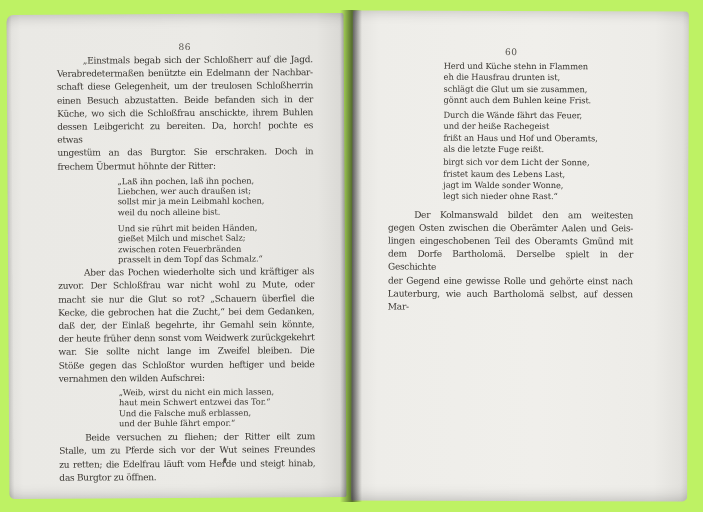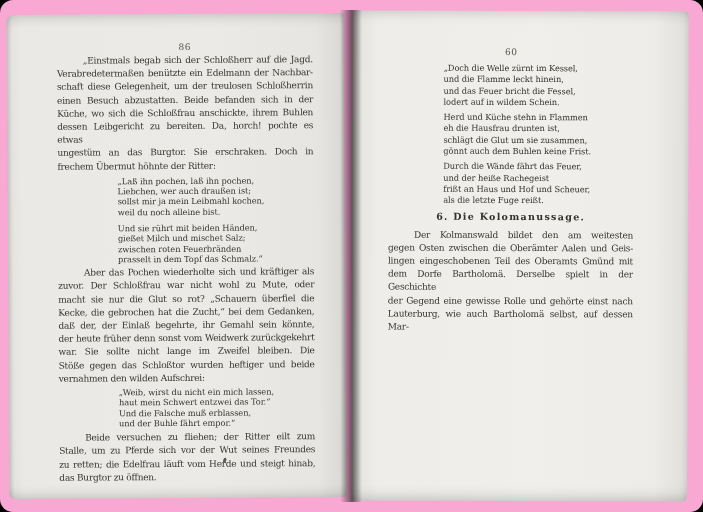--- a/index.html
+++ b/index.html
@@ -1,20 +1,19 @@
 <!DOCTYPE html>
 <html><head>
 <meta charset="utf-8">
 <style>
   html,body { margin:0; padding:0; background:#000; }
   .scene {
     position:relative; width:703px; height:512px;
-    background:#f9a8d4; overflow:hidden;
+    background:#bef264; overflow:hidden;
     font-family:"DejaVu Serif", serif;
-    border-radius:13px;
   }
   .page {
     position:absolute; overflow:hidden;
     color:#383530;
   }
   .page-left {
     left:8px; top:14px; width:337px; height:484px;
     background:linear-gradient(to right,
       #c9c8c4 0px, #e4e3df 5px, #eae9e5 14px,
       #ebeae6 60%, #e6e5e1 92%, #dad9d5 99%, #cfcecb 100%);
@@ -135,34 +134,33 @@
         <span class="last">das Burgtor zu öffnen.</span>
       </p>
     </div>
     <div class="speck"></div>
   </div>
 
   <div class="page page-right">
     <div class="content">
       <div class="pagenum">60</div>
 
-      <p class="verse mt6">„Doch die Welle zürnt im Kessel,
-und die Flamme leckt hinein,
-und das Feuer bricht die Fessel,
-lodert auf in wildem Schein.</p>
       <p class="verse mt4">Herd und Küche stehn in Flammen
 eh die Hausfrau drunten ist,
 schlägt die Glut um sie zusammen,
 gönnt auch dem Buhlen keine Frist.</p>
       <p class="verse mt4">Durch die Wände fährt das Feuer,
 und der heiße Rachegeist
-frißt an Haus und Hof und Scheuer,
+frißt an Haus und Hof und Oberamts,
 als die letzte Fuge reißt.</p>
+      <p class="verse mt2">birgt sich vor dem Licht der Sonne,
+fristet kaum des Lebens Last,
+jagt im Walde sonder Wonne,
+legt sich nieder ohne Rast.“</p>
 
-      <h2 class="heading">6. Die Kolomanussage.</h2>
 
       <p class="prose mt6">
         <span class="lines indent">Der Kolmanswald bildet den am weitesten
 gegen Osten zwischen die Oberämter Aalen und Geis-
 lingen eingeschobenen Teil des Oberamts Gmünd mit
 dem Dorfe Bartholomä. Derselbe spielt in der Geschichte
 der Gegend eine gewisse Rolle und gehörte einst nach
 Lauterburg, wie auch Bartholomä selbst, auf dessen Mar-</span>
       </p>
     </div>

